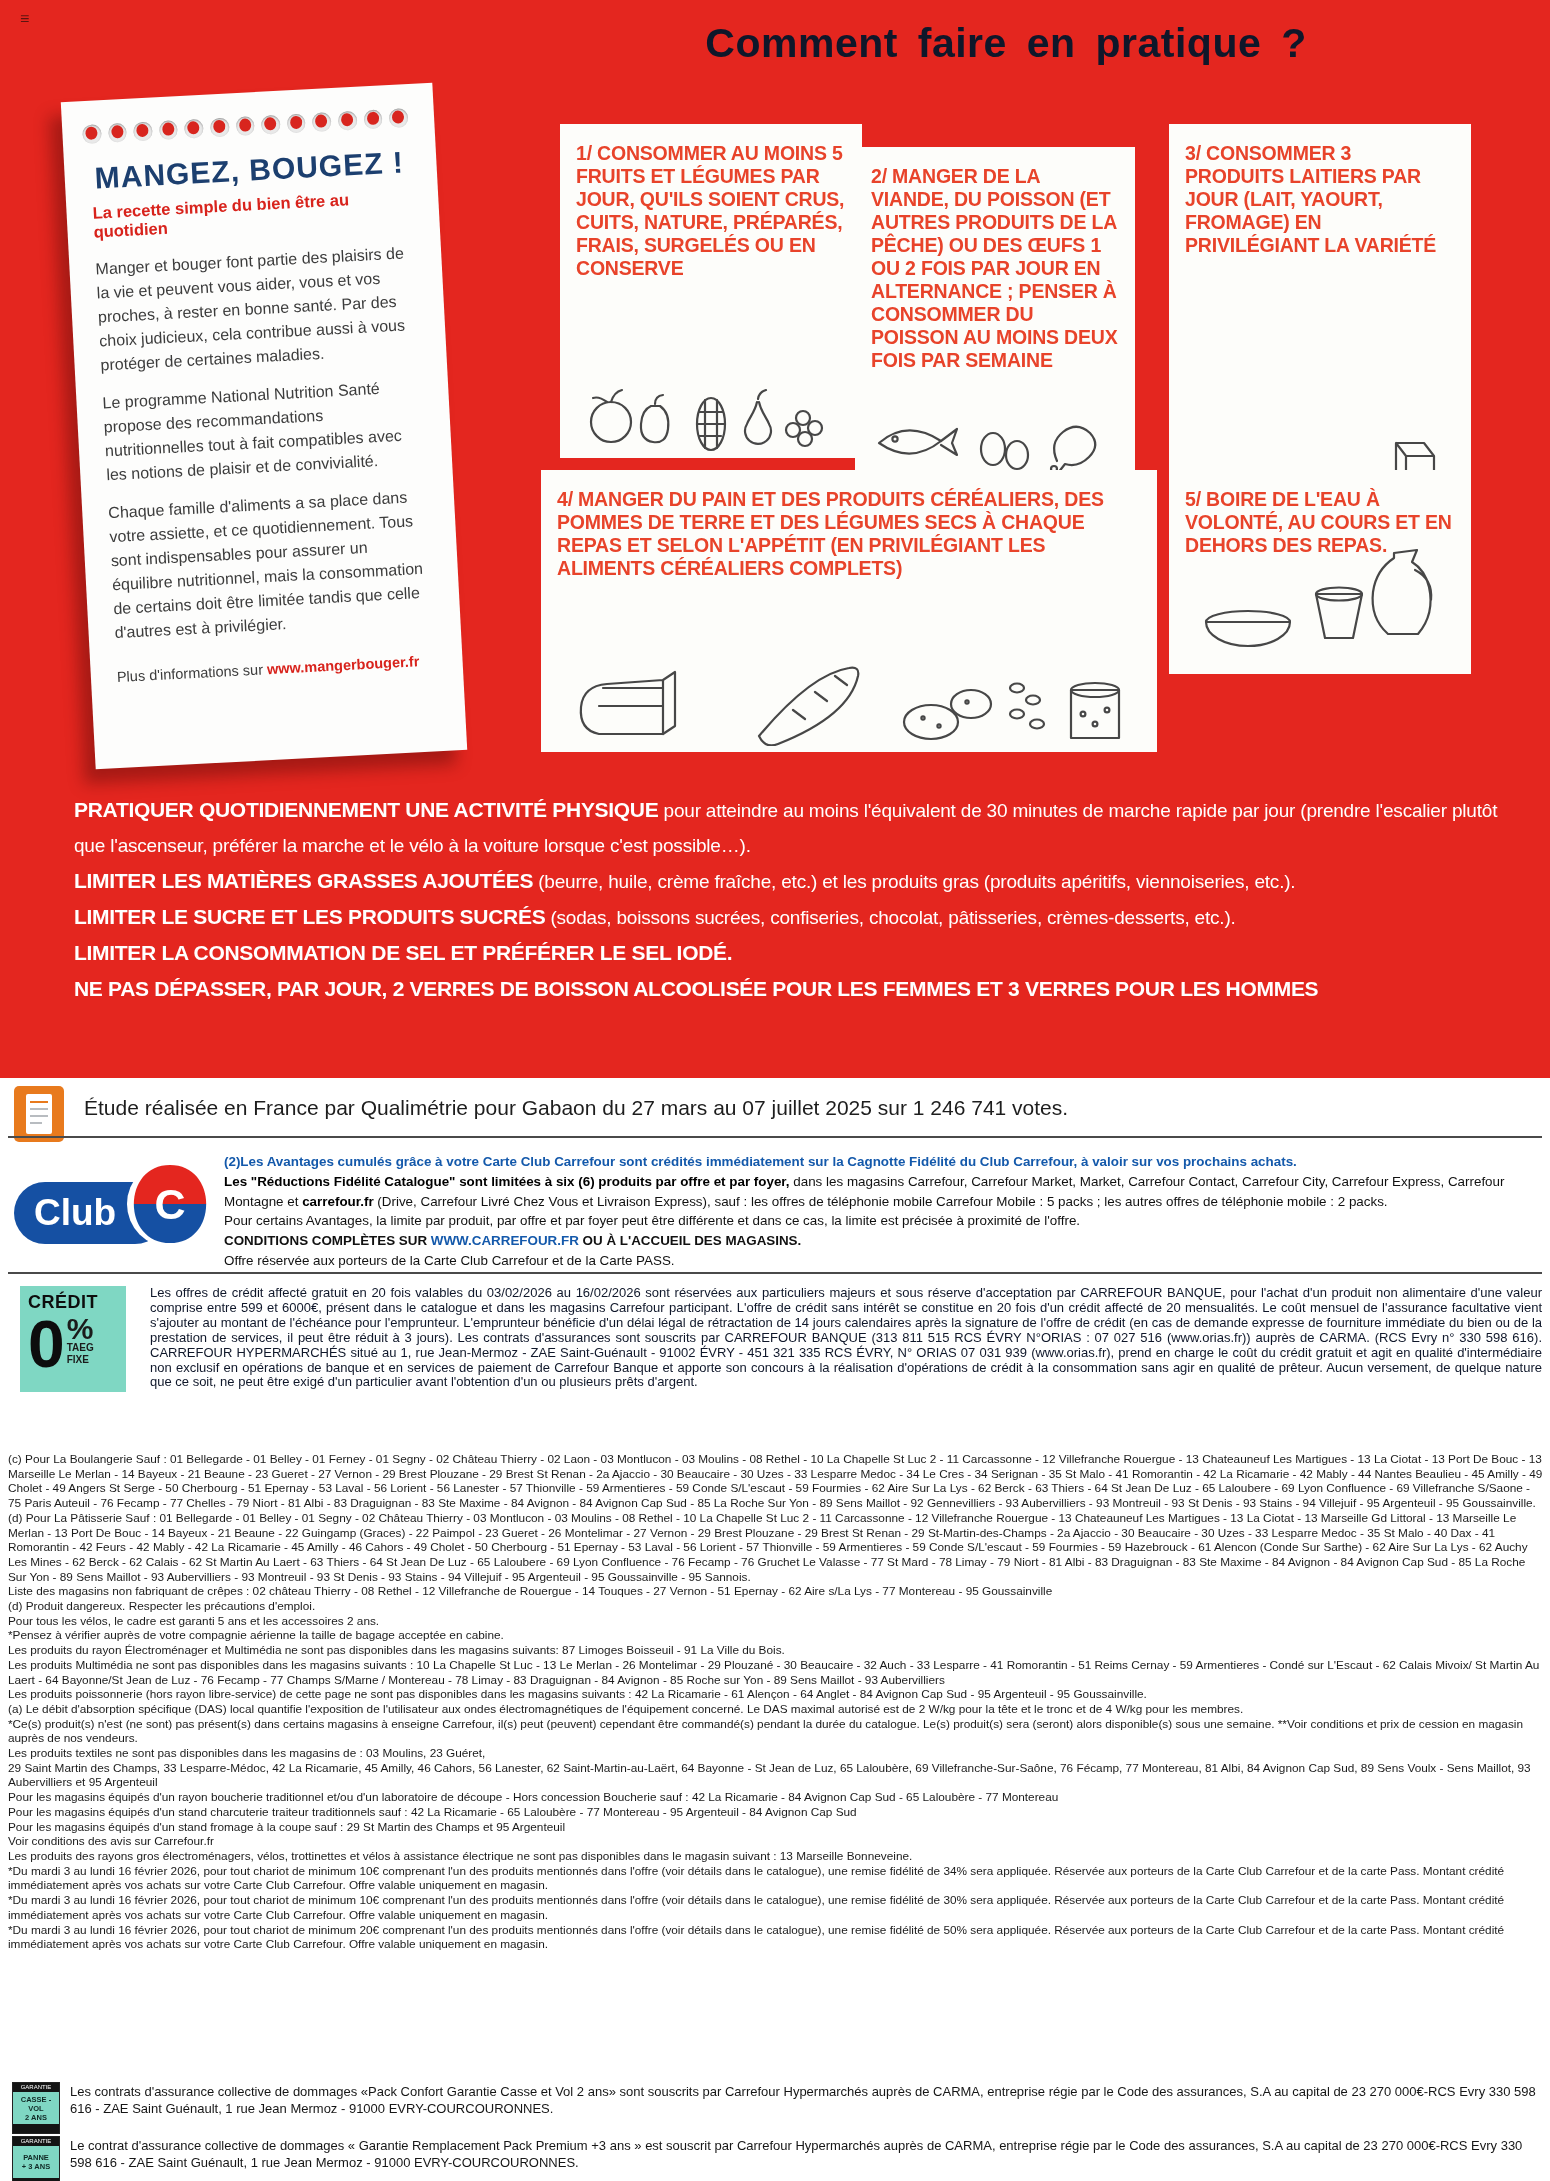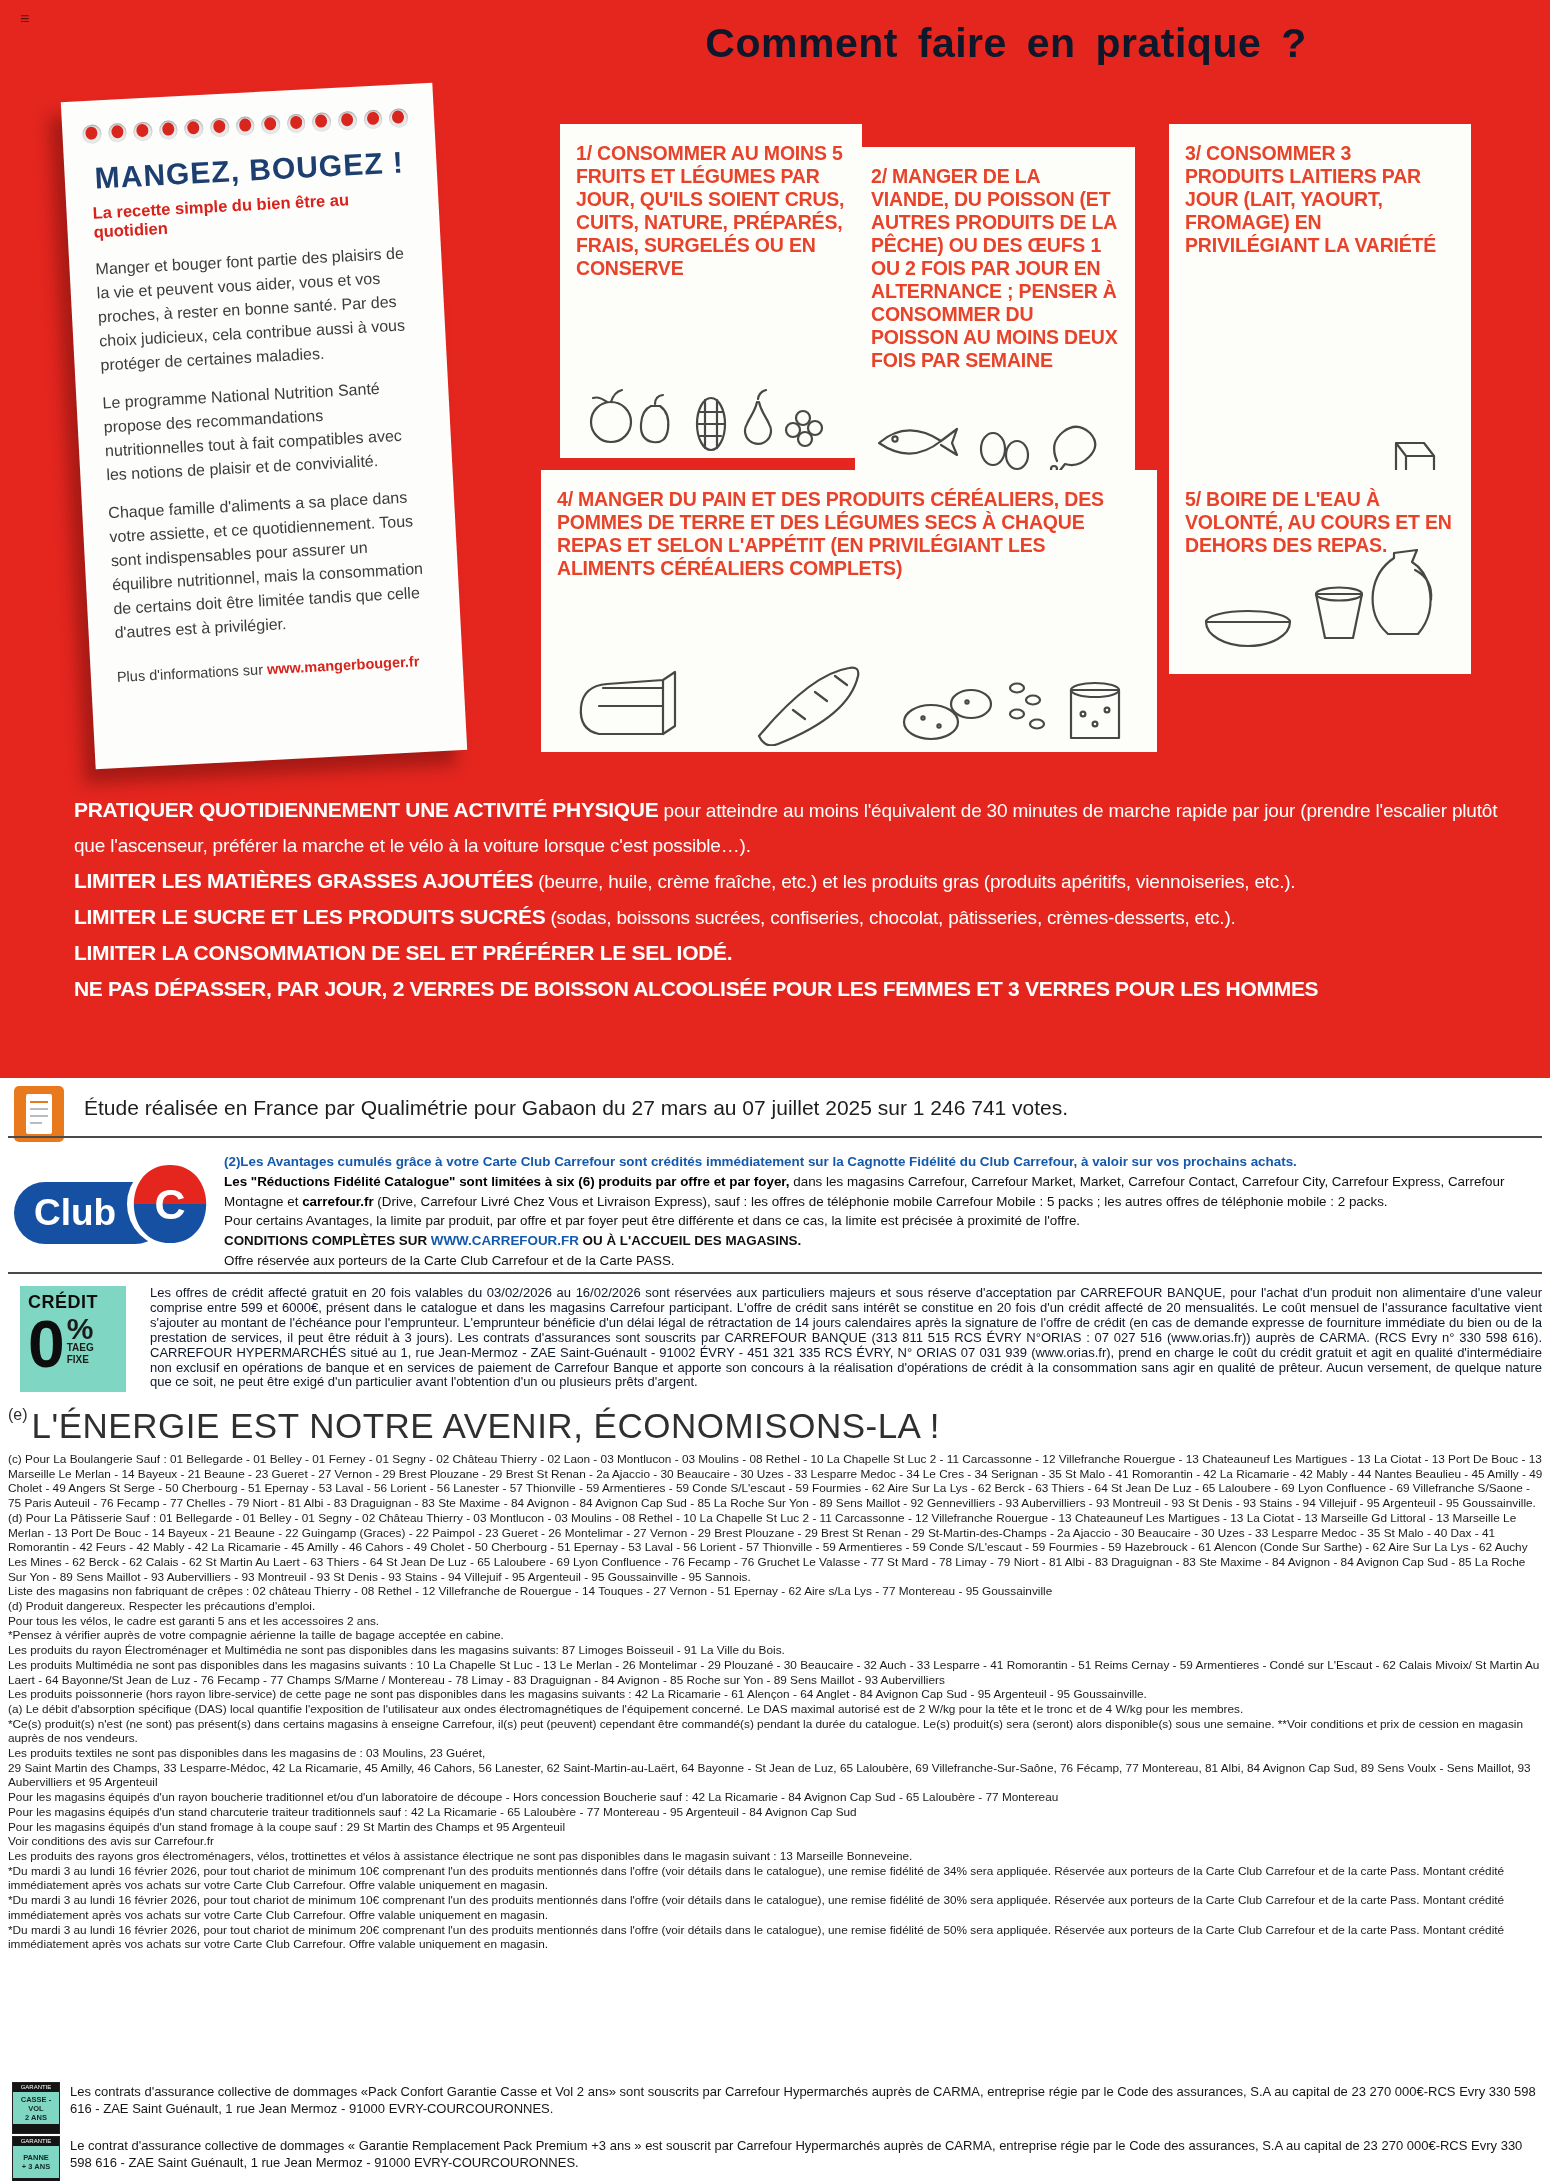--- a/index.html
+++ b/index.html
@@ -242,23 +242,20 @@
       <div class="credit-big0">0</div>
       <div class="credit-side">
         <div class="credit-pct">%</div>
         <div class="credit-taeg">TAEG</div>
         <div class="credit-fixe">FIXE</div>
       </div>
     </div>
   </div>
   <div class="credit-text">Les offres de crédit affecté gratuit en 20 fois valables du 03/02/2026 au 16/02/2026 sont réservées aux particuliers majeurs et sous réserve d'acceptation par CARREFOUR BANQUE, pour l'achat d'un produit non alimentaire d'une valeur comprise entre 599 et 6000€, présent dans le catalogue et dans les magasins Carrefour participant. L'offre de crédit sans intérêt se constitue en 20 fois d'un crédit affecté de 20 mensualités. Le coût mensuel de l'assurance facultative vient s'ajouter au montant de l'échéance pour l'emprunteur. L'emprunteur bénéficie d'un délai légal de rétractation de 14 jours calendaires après la signature de l'offre de crédit (en cas de demande expresse de fourniture immédiate du bien ou de la prestation de services, il peut être réduit à 3 jours). Les contrats d'assurances sont souscrits par CARREFOUR BANQUE (313 811 515 RCS ÉVRY N°ORIAS : 07 027 516 (www.orias.fr)) auprès de CARMA. (RCS Evry n° 330 598 616). CARREFOUR HYPERMARCHÉS situé au 1, rue Jean-Mermoz - ZAE Saint-Guénault - 91002 ÉVRY - 451 321 335 RCS ÉVRY, N° ORIAS 07 031 939 (www.orias.fr), prend en charge le coût du crédit gratuit et agit en qualité d'intermédiaire non exclusif en opérations de banque et en services de paiement de Carrefour Banque et apporte son concours à la réalisation d'opérations de crédit à la consommation sans agir en qualité de prêteur. Aucun versement, de quelque nature que ce soit, ne peut être exigé d'un particulier avant l'obtention d'un ou plusieurs prêts d'argent.</div>
 
-  <div class="energy">
-    <sup>(e)</sup><span class="big">L'ÉNERGIE EST NOTRE AVENIR, ÉCONOMISONS-LA !</span>
-  </div>
 
   <div class="footnotes">
       <p>(c) Pour La Boulangerie Sauf : 01 Bellegarde - 01 Belley - 01 Ferney - 01 Segny - 02 Château Thierry - 02 Laon - 03 Montlucon - 03 Moulins - 08 Rethel - 10 La Chapelle St Luc 2 - 11 Carcassonne - 12 Villefranche Rouergue - 13 Chateauneuf Les Martigues - 13 La Ciotat - 13 Port De Bouc - 13 Marseille Le Merlan - 14 Bayeux - 21 Beaune - 23 Gueret - 27 Vernon - 29  Brest Plouzane - 29  Brest St Renan - 2a Ajaccio - 30 Beaucaire - 30 Uzes - 33 Lesparre Medoc - 34 Le Cres - 34 Serignan - 35 St Malo - 41 Romorantin - 42 La Ricamarie - 42 Mably - 44 Nantes Beaulieu - 45 Amilly - 49 Cholet - 49 Angers St Serge - 50 Cherbourg - 51 Epernay - 53 Laval - 56 Lorient - 56 Lanester - 57 Thionville - 59 Armentieres - 59 Conde S/L'escaut - 59 Fourmies - 62 Aire Sur La Lys - 62 Berck - 63 Thiers - 64 St Jean De Luz - 65 Laloubere - 69 Lyon Confluence - 69 Villefranche S/Saone - 75 Paris Auteuil - 76 Fecamp - 77 Chelles - 79 Niort - 81 Albi - 83 Draguignan - 83 Ste Maxime - 84 Avignon - 84 Avignon Cap Sud - 85 La Roche Sur Yon - 89 Sens Maillot - 92 Gennevilliers - 93 Aubervilliers - 93 Montreuil - 93 St Denis - 93 Stains - 94 Villejuif - 95 Argenteuil - 95 Goussainville.</p>
       <p>(d) Pour La Pâtisserie Sauf : 01 Bellegarde - 01 Belley - 01 Segny - 02 Château Thierry - 03 Montlucon - 03 Moulins - 08 Rethel - 10 La Chapelle St Luc 2 - 11 Carcassonne - 12 Villefranche Rouergue - 13 Chateauneuf Les Martigues - 13 La Ciotat - 13 Marseille Gd Littoral - 13 Marseille Le Merlan - 13 Port De Bouc - 14 Bayeux - 21 Beaune - 22 Guingamp (Graces) - 22 Paimpol - 23 Gueret - 26 Montelimar - 27 Vernon - 29  Brest Plouzane - 29 Brest St Renan - 29 St-Martin-des-Champs - 2a Ajaccio - 30 Beaucaire - 30 Uzes - 33 Lesparre Medoc - 35 St Malo - 40 Dax - 41 Romorantin - 42 Feurs - 42 Mably - 42 La Ricamarie - 45 Amilly - 46 Cahors - 49 Cholet - 50 Cherbourg - 51 Epernay - 53 Laval - 56 Lorient - 57 Thionville - 59 Armentieres - 59 Conde S/L'escaut - 59 Fourmies - 59 Hazebrouck - 61 Alencon (Conde Sur Sarthe) - 62 Aire Sur La Lys - 62 Auchy Les Mines - 62 Berck - 62 Calais - 62 St Martin Au Laert - 63 Thiers - 64 St Jean De Luz - 65 Laloubere - 69 Lyon Confluence - 76 Fecamp - 76 Gruchet Le Valasse - 77 St Mard - 78 Limay - 79 Niort - 81 Albi - 83 Draguignan - 83 Ste Maxime - 84 Avignon - 84 Avignon Cap Sud - 85 La Roche Sur Yon - 89 Sens Maillot - 93 Aubervilliers - 93 Montreuil - 93 St Denis - 93 Stains - 94 Villejuif - 95 Argenteuil - 95 Goussainville - 95 Sannois.</p>
       <p>Liste des magasins non fabriquant de crêpes : 02 château Thierry - 08 Rethel - 12 Villefranche de Rouergue - 14 Touques - 27 Vernon - 51 Epernay - 62 Aire s/La Lys - 77 Montereau - 95 Goussainville</p>
       <p>(d) Produit dangereux. Respecter les précautions d'emploi.</p>
       <p>Pour tous les vélos, le cadre est garanti 5 ans et les accessoires 2 ans.</p>
       <p>*Pensez à vérifier auprès de votre compagnie aérienne la taille de bagage acceptée en cabine.</p>
       <p>Les produits du rayon Électroménager et Multimédia ne sont pas disponibles dans les magasins suivants: 87 Limoges Boisseuil - 91 La Ville du Bois.</p>
       <p>Les produits Multimédia ne sont pas disponibles dans les magasins suivants : 10 La Chapelle St Luc - 13 Le Merlan - 26 Montelimar - 29 Plouzané - 30 Beaucaire - 32 Auch - 33 Lesparre - 41 Romorantin - 51 Reims Cernay - 59 Armentieres - Condé sur L'Escaut - 62 Calais Mivoix/ St Martin Au Laert - 64 Bayonne/St Jean de Luz - 76 Fecamp - 77 Champs S/Marne / Montereau - 78 Limay - 83 Draguignan - 84 Avignon - 85 Roche sur Yon - 89 Sens Maillot - 93 Aubervilliers</p>

